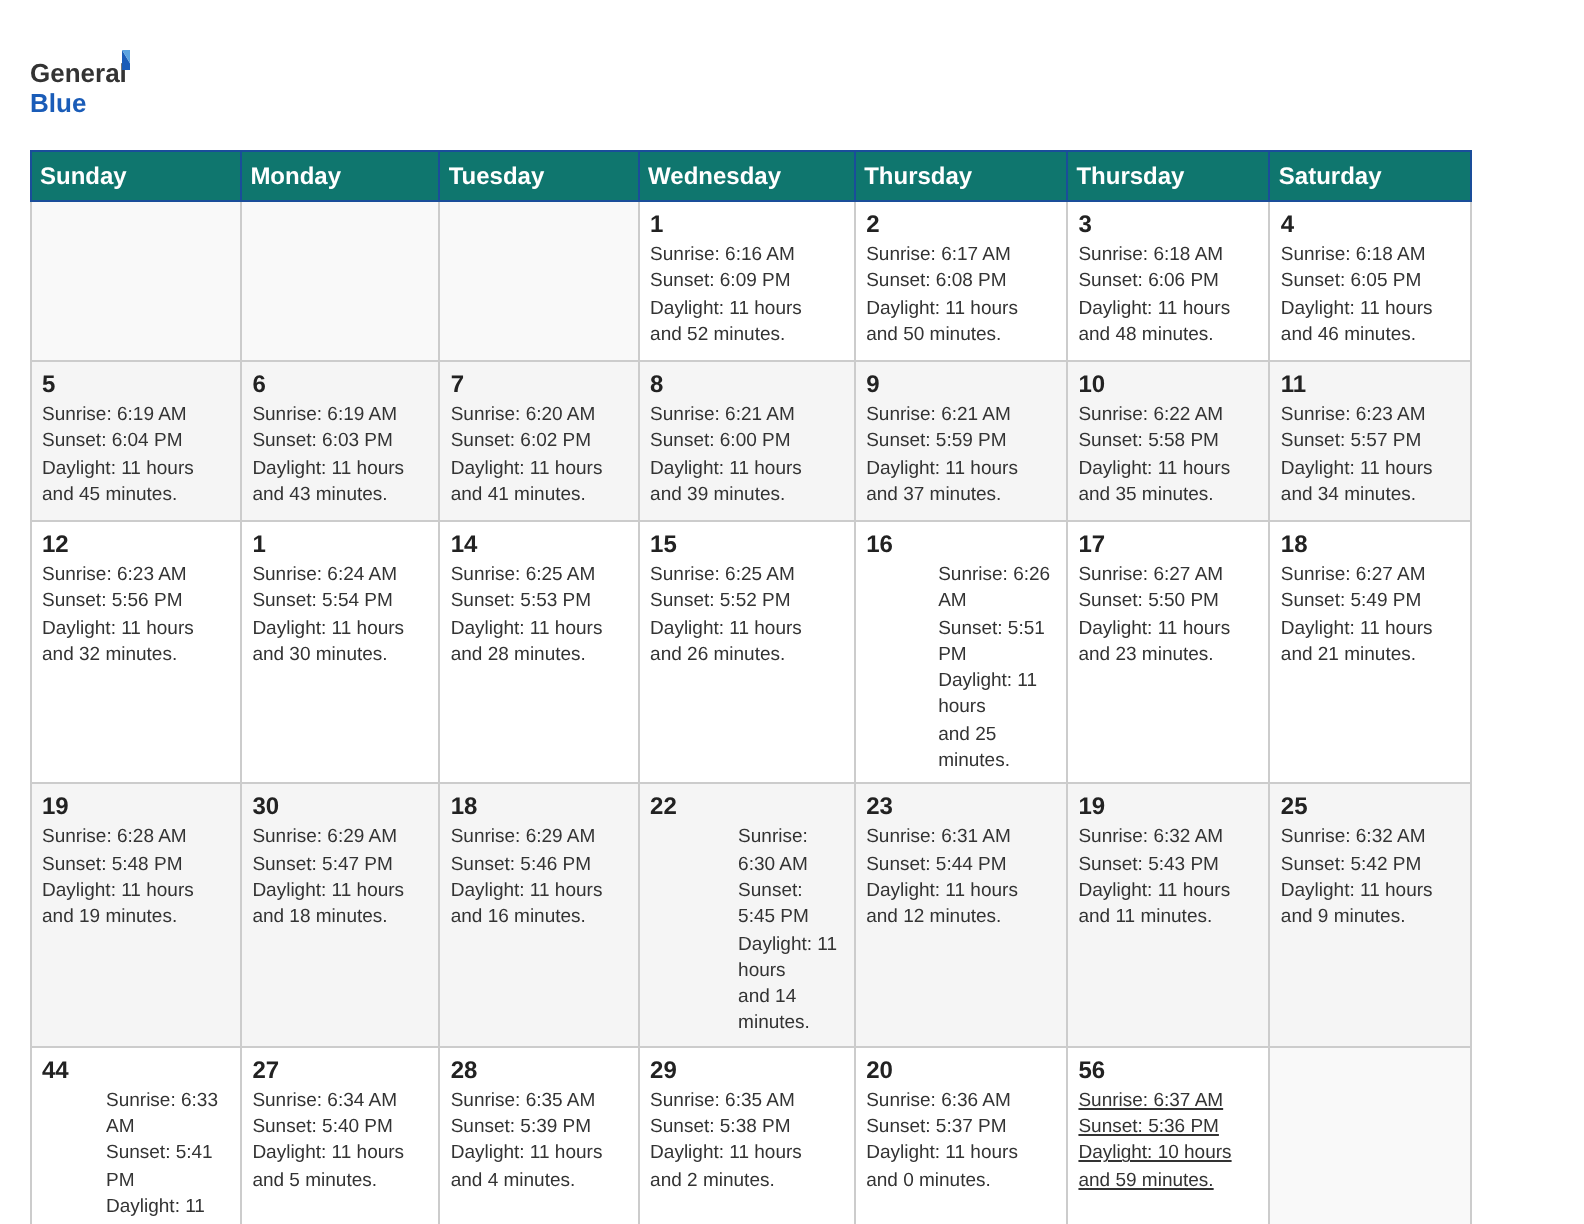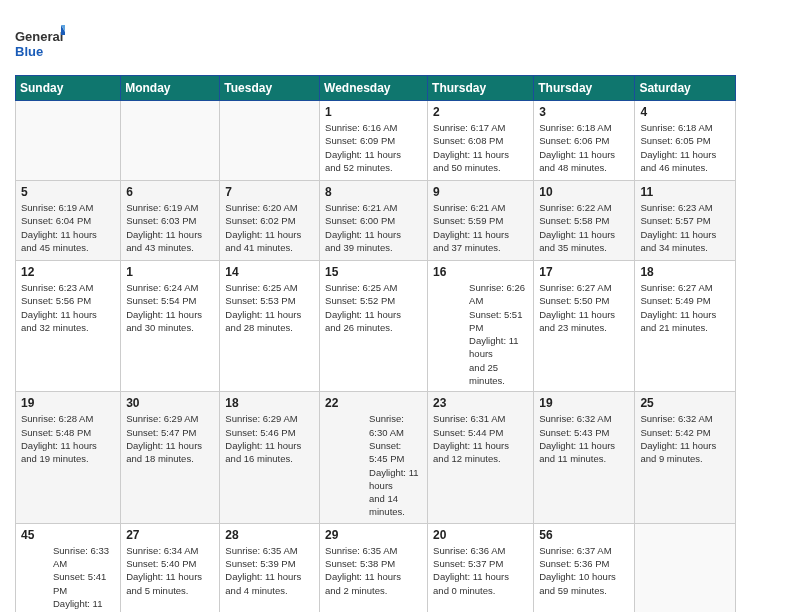--- a/index.html
+++ b/index.html
@@ -292,21 +292,21 @@
           <td>
             <div class="day-number">25</div>
             <div class="day-info" style="white-space: pre-line;">Sunrise: 6:32 AM
 Sunset: 5:42 PM
 Daylight: 11 hours
 and 9 minutes.</div>
           </td>
         </tr>
         <tr>
           <td>
-            <div class="day-number">45</div>
+            <div class="day-number">44</div>
             <div class="day-info" style="white-space: pre-line; margin-left: 32px;">Sunrise: 6:33 AM
 Sunset: 5:41 PM
 Daylight: 11 hours
 and 7 minutes.</div>
           </td>
           <td>
             <div class="day-number">27</div>
             <div class="day-info" style="white-space: pre-line;">Sunrise: 6:34 AM
 Sunset: 5:40 PM
 Daylight: 11 hours
@@ -328,21 +328,21 @@
           </td>
           <td>
             <div class="day-number">20</div>
             <div class="day-info" style="white-space: pre-line;">Sunrise: 6:36 AM
 Sunset: 5:37 PM
 Daylight: 11 hours
 and 0 minutes.</div>
           </td>
           <td>
             <div class="day-number">56</div>
-            <div class="day-info" style="white-space: pre-line;">Sunrise: 6:37 AM
+            <div class="day-info" style="white-space: pre-line; text-decoration: underline;">Sunrise: 6:37 AM
 Sunset: 5:36 PM
 Daylight: 10 hours
 and 59 minutes.</div>
           </td>
           <td class="empty-cell"></td>
         </tr>
       </tbody>
   </table>
 </div>
 

